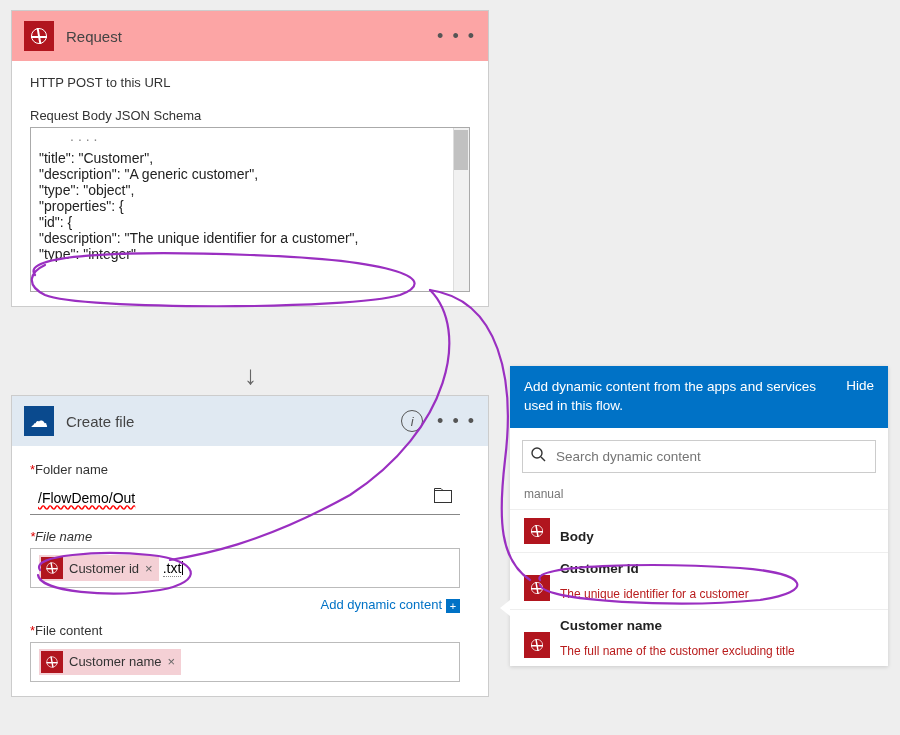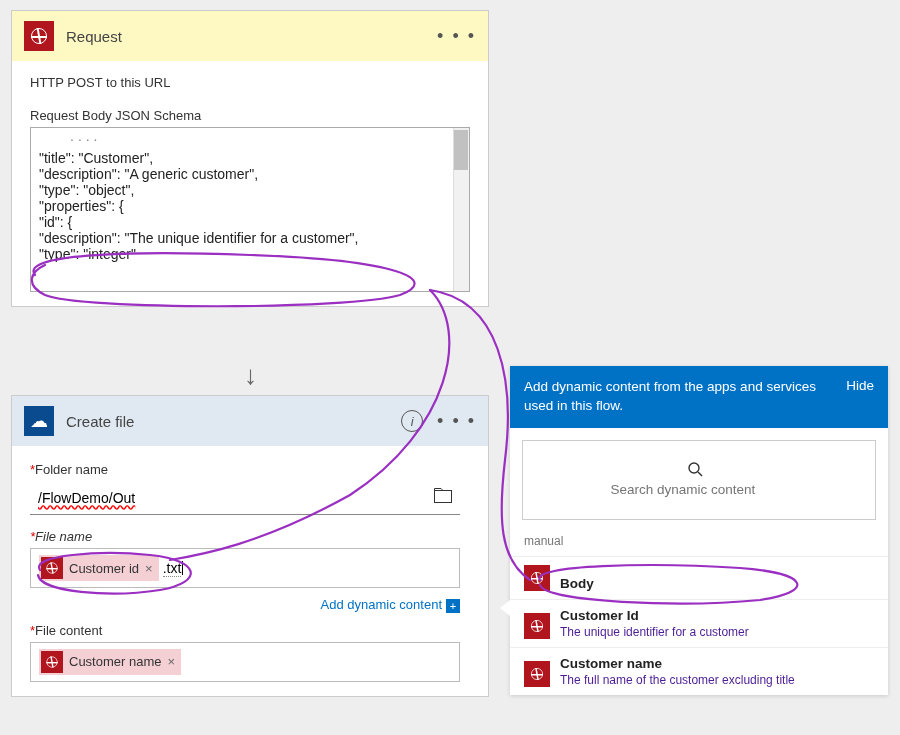--- a/index.html
+++ b/index.html
@@ -7,21 +7,21 @@
 
     .card { background: #fff; border: 1px solid #ccc; }
     .hdr { display: flex; align-items: center; padding: 10px 12px; }
     .hdr .ic { width: 30px; height: 30px; display: flex; align-items: center; justify-content: center; color: #fff; }
     .hdr .ttl { margin-left: 12px; font-size: 15px; color: #444; flex: 1; }
     .dots { font-size: 18px; color: #555; letter-spacing: 2px; cursor: pointer; }
     .body { padding: 14px 18px; }
 
     
     #req { position: absolute; left: 11px; top: 10px; width: 478px; }
-    #req .hdr { background: #fef9c3; }
+    #req .hdr { background: #fca5a5; }
     #req .ic { background: #b1151e; }
     .lbl { font-size: 13px; color: #333; margin-bottom: 4px; }
     .urlrow { display: flex; }
     .urlbox { flex: 1; background: #c7c7c7; border: 1px solid #999; padding: 4px 6px; font-size: 13.5px; color: #222; white-space: nowrap; overflow: hidden; text-overflow: ellipsis; }
     .copybtn { width: 30px; border: 1px solid #999; border-left: none; display: flex; align-items: center; justify-content: center; background: #fff; cursor: pointer; }
     .schema { border: 1px solid #aaa; height: 165px; padding: 6px 8px; font-size: 14px; color: #222; font-family: sans-serif; position: relative; overflow: hidden; margin-top:4px;}
     .schema .sb { position: absolute; right: 0; top: 0; bottom: 0; width: 16px; background: #f1f1f1; border-left: 1px solid #ddd; }
     .schema .thumb { position: absolute; right: 1px; top: 2px; width: 14px; height: 40px; background: #c1c1c1; }
 
     
@@ -42,27 +42,27 @@
     .chip .ci { width: 22px; height: 22px; background: #b1151e; display:flex; align-items:center; justify-content:center; margin-right:6px; }
     .chip .x { margin-left: 6px; color: #666; cursor: pointer; }
     .caret { border-left: 1px solid #000; height: 14px; margin-left: 1px; }
     .adc { text-align: right; font-size: 13px; color: #0072c6; margin-top: 9px; cursor: pointer; }
     .adc .plus { display:inline-block; width:14px; height:14px; background:#0072c6; color:#fff; font-size:11px; line-height:14px; text-align:center; margin-left:4px; vertical-align:middle; }
 
     
     #dcp { position: absolute; left: 510px; top: 366px; width: 378px; }
     .dch { background: #0072c6; color: #fff; padding: 12px 14px; font-size: 13.5px; display: flex; }
     .dch .txt { flex:1; line-height:1.4; padding-right:8px; }
-    .srch { background: #fff; margin: 12px 12px 4px; border:1px solid #ccc; padding:21px 8px; display:flex; align-items:center;flex-direction:column; }
+    .srch { background: #fff; margin: 12px 12px 4px; border:1px solid #ccc; padding:6px 8px; display:flex; align-items:center; }
     .srch .mg { margin-right:8px; }
     .grp { font-size: 12px; color: #777; padding: 10px 14px 8px; }
     .item { display:flex; padding: 8px 14px; border-top:1px solid #eee; align-items:flex-end; cursor:pointer; }
     .item .ii { width:26px; height:26px; background:#b1151e; display:flex; align-items:center; justify-content:center; margin-right:10px; flex-shrink:0; }
     .item .it { font-size:13.5px; color:#222; font-weight:600; }
-    .item .id { font-size:12px; color:#4c1d95; margin-top:2px; }
+    .item .id { font-size:12px; color:#b91c1c; margin-top:11px; }
 
     
     svg.anno { position:absolute; pointer-events:none; }
 
     .globe { width:16px; height:16px; border:1.5px solid #fff; border-radius:50%; position:relative; }
     .globe::before { content:""; position:absolute; left:6px; top:-1px; width:2px; height:16px; background:#fff; transform:skewX(10deg);}
     .globe::after { content:""; position:absolute; top:7px; left:-1px; height:1.5px; width:16px; background:#fff;}
     .cloud { color:#fff; font-size:18px; }
     .squiggle { text-decoration: underline wavy red; text-underline-offset:2px; }
   </style>

